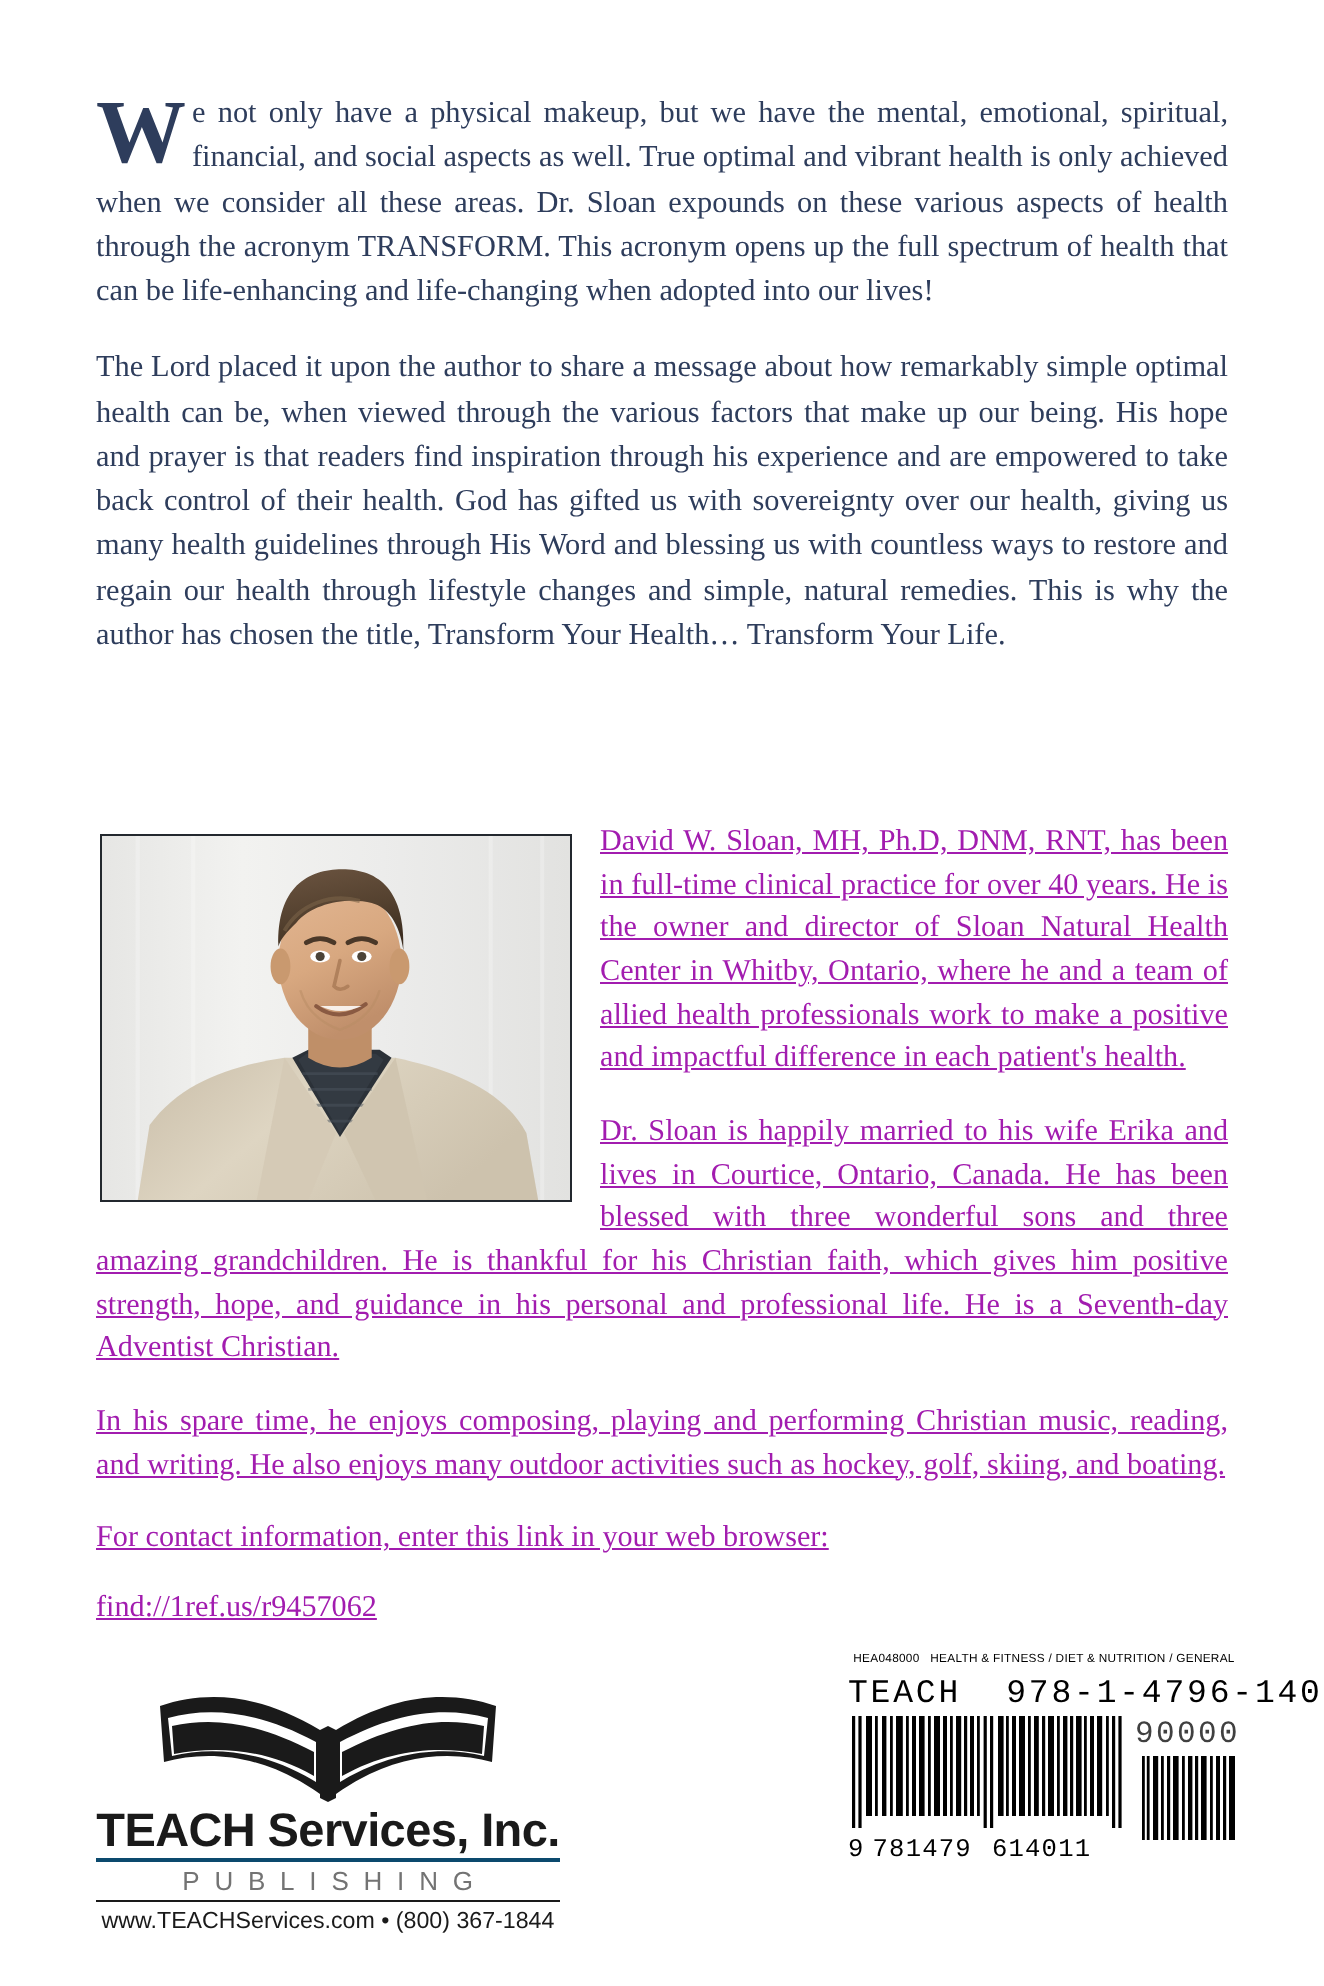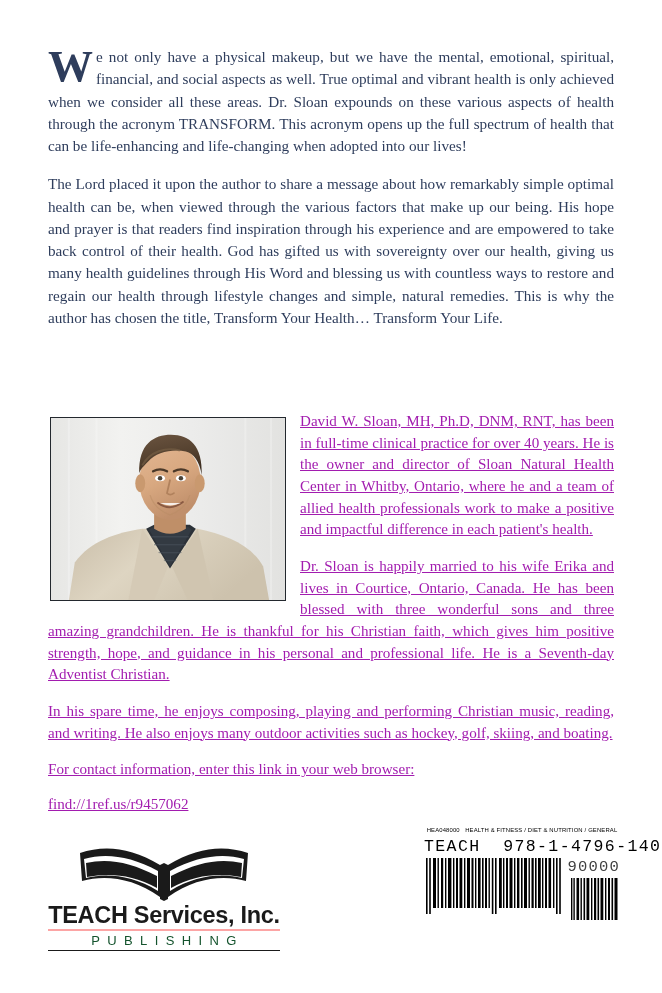--- a/index.html
+++ b/index.html
@@ -91,29 +91,29 @@
   }
   .logo-book { display: block; width: 180px; height: 58px; margin: 0 auto 2px auto; }
   .logo-name {
     font-family: "Liberation Sans", "DejaVu Sans", sans-serif;
     font-weight: bold;
     font-size: 23.5px;
     letter-spacing: -0.3px;
     color: #1a1a1a;
     text-align: center;
     line-height: 1.05;
-    border-bottom: 2px solid #fca5a5;
+    border-bottom: 2px solid #0c4a6e;
     padding-bottom: 1px;
   }
   .logo-sub {
     font-family: "Liberation Sans", "DejaVu Sans", sans-serif;
     font-size: 13px;
     font-weight: normal;
     letter-spacing: 7.4px;
-    color: #14532d;
+    color: #737373;
     text-align: center;
     padding: 2px 0 2px 7px;
     border-bottom: 1.6px solid #1a1a1a;
   }
   .logo-contact {
     font-family: "Liberation Sans", "DejaVu Sans", sans-serif;
     font-size: 11.6px;
     color: #1a1a1a;
     text-align: center;
     padding-top: 3px;
@@ -283,20 +283,21 @@
       <path d="M6 10 C30 2 56 4 86 22 L86 54 C58 34 30 32 8 38 Z" fill="#1a1a1a"></path>
       <path d="M174 10 C150 2 124 4 94 22 L94 54 C122 34 150 32 172 38 Z" fill="#1a1a1a"></path>
       <path d="M10 16 C32 10 56 13 84 28 L84 48 C58 32 32 30 12 35 Z" fill="#ffffff"></path>
       <path d="M170 16 C148 10 124 13 96 28 L96 48 C122 32 148 30 168 35 Z" fill="#ffffff"></path>
       <path d="M12 20 C34 15 56 19 83 33 L83 45 C58 31 34 30 13 34 Z" fill="#1a1a1a"></path>
       <path d="M168 20 C146 15 124 19 97 33 L97 45 C122 31 146 30 167 34 Z" fill="#1a1a1a"></path>
       <path d="M86 22 L90 20 L94 22 L94 56 L90 58 L86 56 Z" fill="#1a1a1a"></path>
     </svg>
     <div class="logo-name">TEACH Services, Inc.</div>
     <div class="logo-sub">PUBLISHING</div>
+    <div class="logo-contact"><span>www.TEACHServices.com</span> <span>•</span> <span>(800) 367-1844</span></div>
   </div>
 
   <div class="barcode-block">
     <div class="bisac"><span>HEA048000</span>&nbsp;&nbsp;&nbsp;<span>HEALTH &amp; FITNESS / DIET &amp; NUTRITION / GENERAL</span></div>
     <div class="isbn-text"><span>TEACH</span>&nbsp;&nbsp;<span>978-1-4796-1401-1</span></div>
     <div class="bars-row">
       <div class="addon-digits">90000</div>
       <svg class="ean-main" viewBox="0 0 139 56" preserveAspectRatio="none">
         <rect x="0" y="0" width="139" height="56" fill="#ffffff"></rect>
         <g fill="#000000">
@@ -353,15 +354,16 @@
             <rect x="24" y="0" width="2.2" height="42"></rect>
           <rect x="27.5" y="0" width="1.6" height="42"></rect>
             <rect x="30.5" y="0" width="2.8" height="42"></rect>
           <rect x="35" y="0" width="1.4" height="42"></rect>
             <rect x="38" y="0" width="2" height="42"></rect>
           <rect x="41.5" y="0" width="1.6" height="42"></rect>
             <rect x="44.5" y="0" width="3" height="42"></rect>
         </g>
       </svg>
     </div>
+    <div class="ean-digits"><span class="lead">9</span><span class="grp">781479</span><span>614011</span></div>
   </div>
 
 </div>
 
 </body></html>

